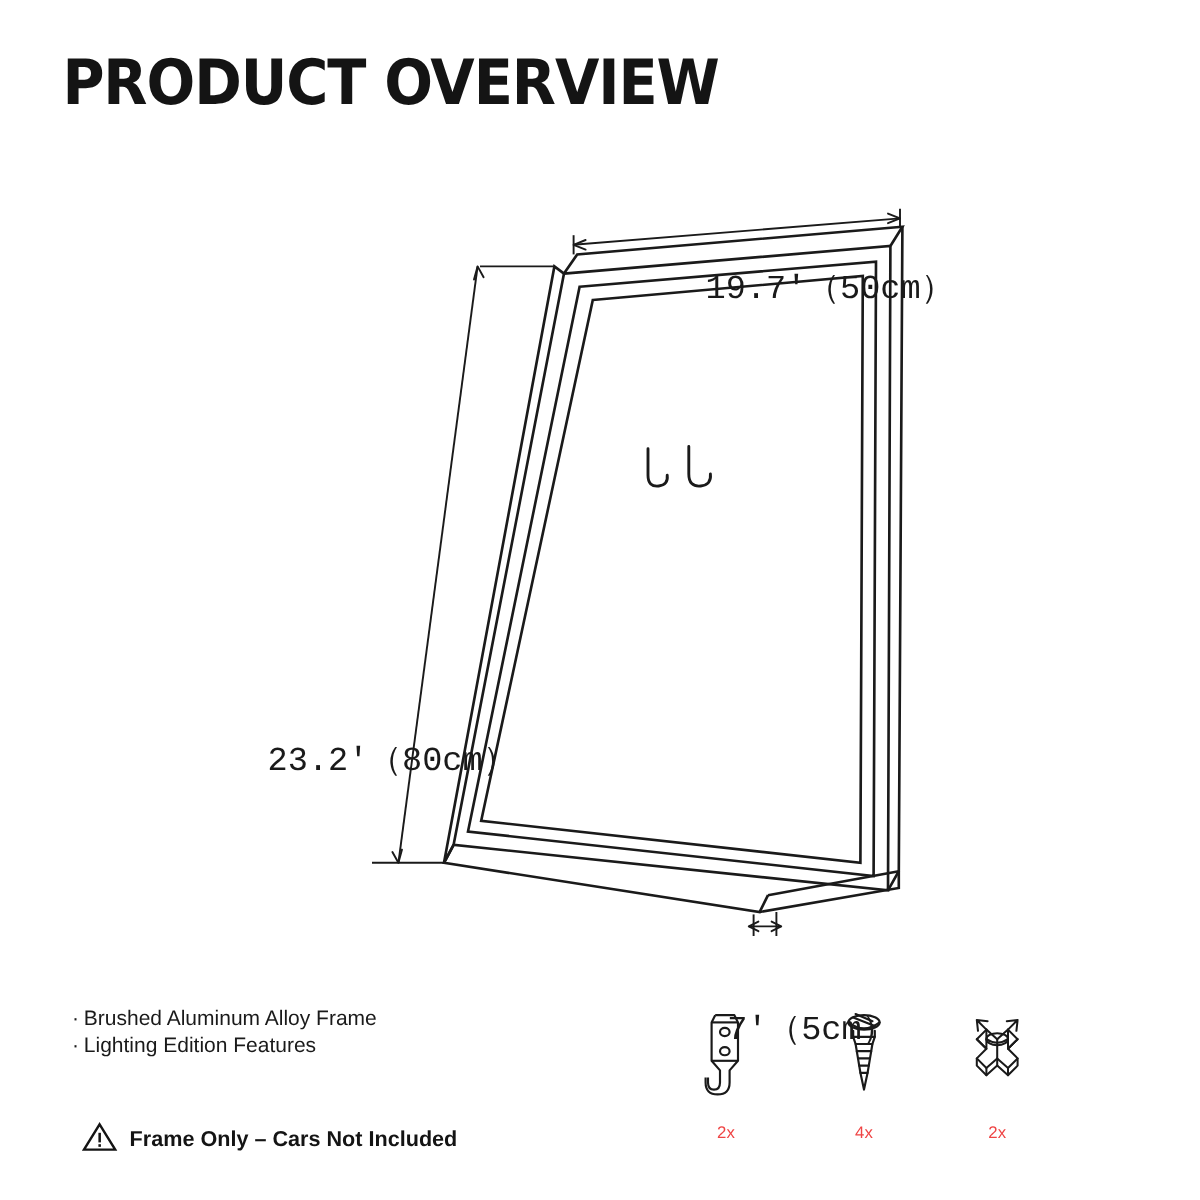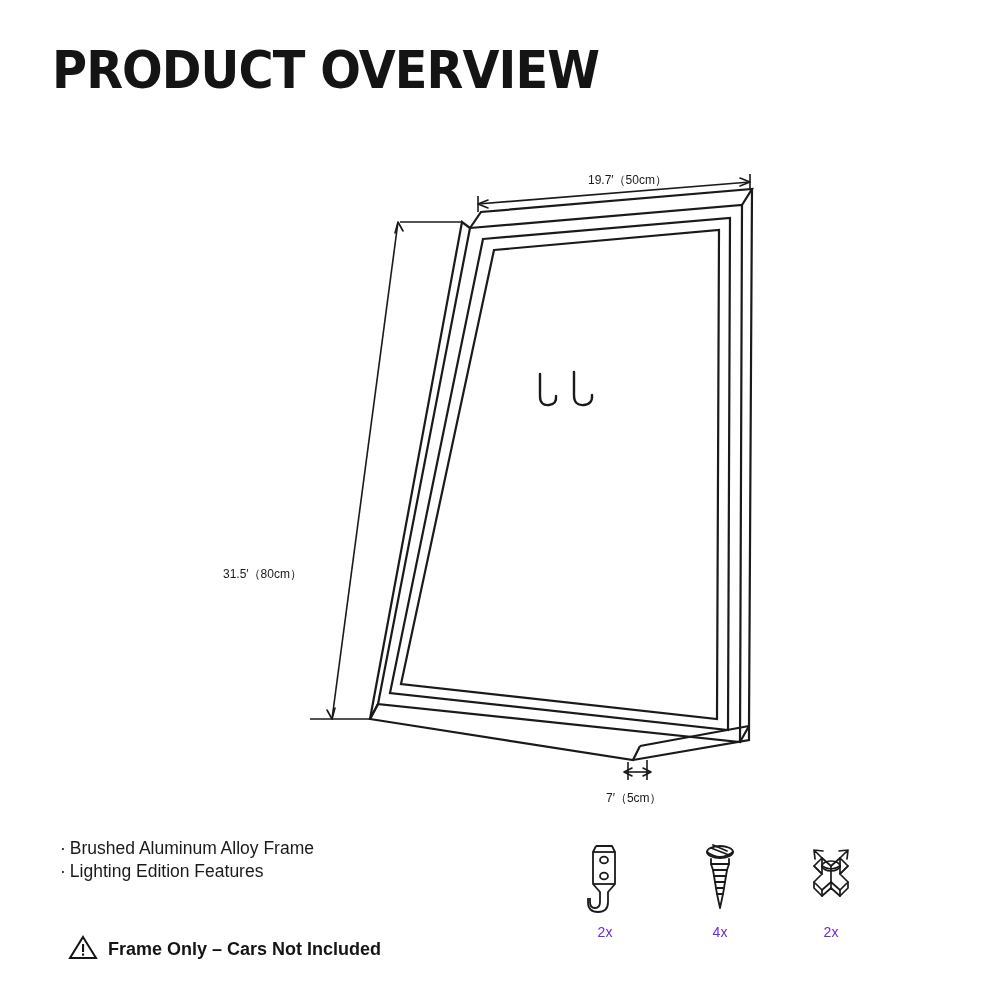--- a/index.html
+++ b/index.html
@@ -37,24 +37,25 @@
     left: 0;
     top: 0;
     width: 1000px;
     height: 1000px;
     pointer-events: none;
   }
 
   
   .dim-label {
     position: absolute;
-    font-family: Liberation Sans, sans-serif;
-    font-size: 12px;
+    font-family: Liberation Mono, monospace;
+    font-size: 28px;
     color: #1a1a1a;
     white-space: nowrap;
+    margin-top: 48px;
   }
   #dim-top   { left: 588px; top: 172px; }
   #dim-left  { left: 223px; top: 566px; }
   #dim-bottom{ left: 606px; top: 790px; }
 
   
   #features {
     position: absolute;
     left: 60px;
     top: 837px;
@@ -93,22 +94,22 @@
     height: 115px;
   }
   .part {
     position: absolute;
     width: 90px;
     text-align: center;
   }
   .part-art { height: 80px; }
   .part-qty {
     font-size: 14px;
-    color: #6d28d9;
-    margin-top: 0;
+    color: #ef4444;
+    margin-top: 10px;
   }
   #part-0 { left: 0px;   top: 0; }
   #part-1 { left: 115px; top: 0; }
   #part-2 { left: 226px; top: 0; }
 </style>
 </head>
 <body>
 
 <div id="title">PRODUCT OVERVIEW</div>
 
@@ -156,21 +157,21 @@
   <g stroke="#1a1a1a" stroke-width="1.6" fill="none">
     <line x1="628" y1="762" x2="628" y2="780"></line>
     <line x1="647" y1="760" x2="647" y2="780"></line>
     <line x1="624" y1="772" x2="651" y2="772"></line>
     <path d="M624,772 L632,768 M624,772 L632,776" stroke-linecap="round"></path>
     <path d="M651,772 L643,768 M651,772 L643,776" stroke-linecap="round"></path>
   </g>
 </svg>
 
 <div class="dim-label" id="dim-top">19.7′（50cm）</div>
-<div class="dim-label" id="dim-left">31.5′（80cm）</div>
+<div class="dim-label" id="dim-left">23.2′（80cm）</div>
 <div class="dim-label" id="dim-bottom">7′（5cm）</div>
 
 <div id="features">
   <div class="feature-row">
     <span class="feature-bullet">·</span><span>Brushed Aluminum Alloy Frame</span>
   </div>
   <div class="feature-row">
     <span class="feature-bullet">·</span><span>Lighting Edition Features</span>
   </div>
 </div>

